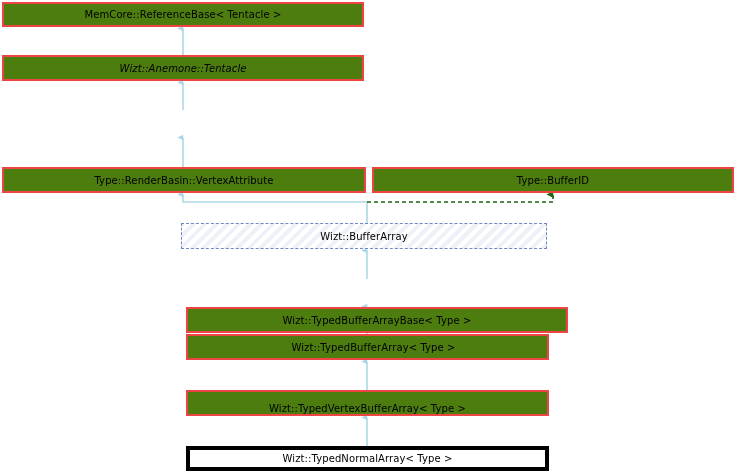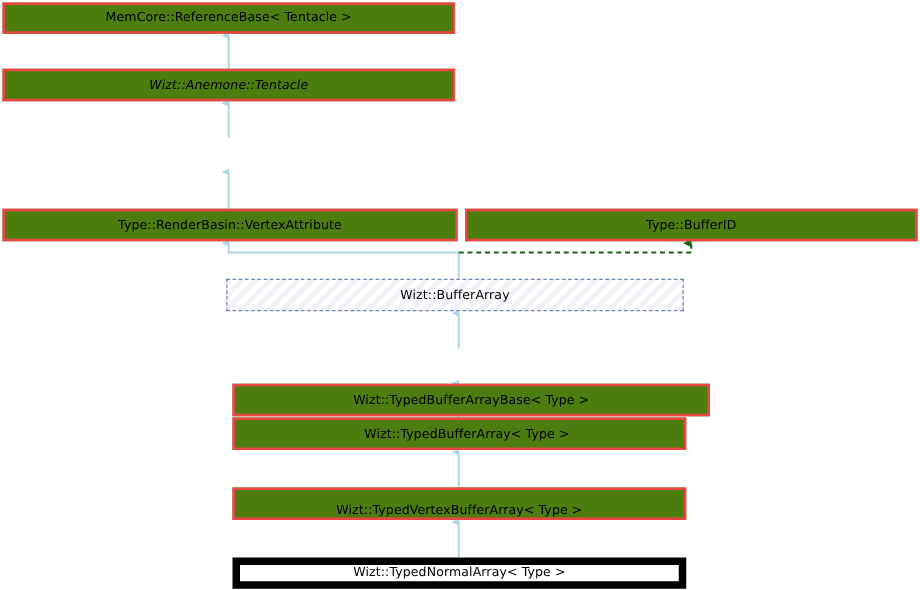--- a/index.html
+++ b/index.html
@@ -37,21 +37,21 @@
     line-height: 11px;
     letter-spacing: 0.1px;
     color: #000000;
     white-space: nowrap;
     background: #4d7c0f;
     border: 2px solid #ef4444;
     text-align: center;
   }
   .node.current {
     background: #ffffff;
-    border: 6px solid #000000;
+    border: 4px solid #000000;
   }
   .node.abstract {
     border: 1px dashed #7287bb;
     background-color: #ffffff;
     background-image: repeating-linear-gradient(
         -45deg,
         #eef1f8 0px,
         #eef1f8 4px,
         #ffffff 4px,
         #ffffff 8px

